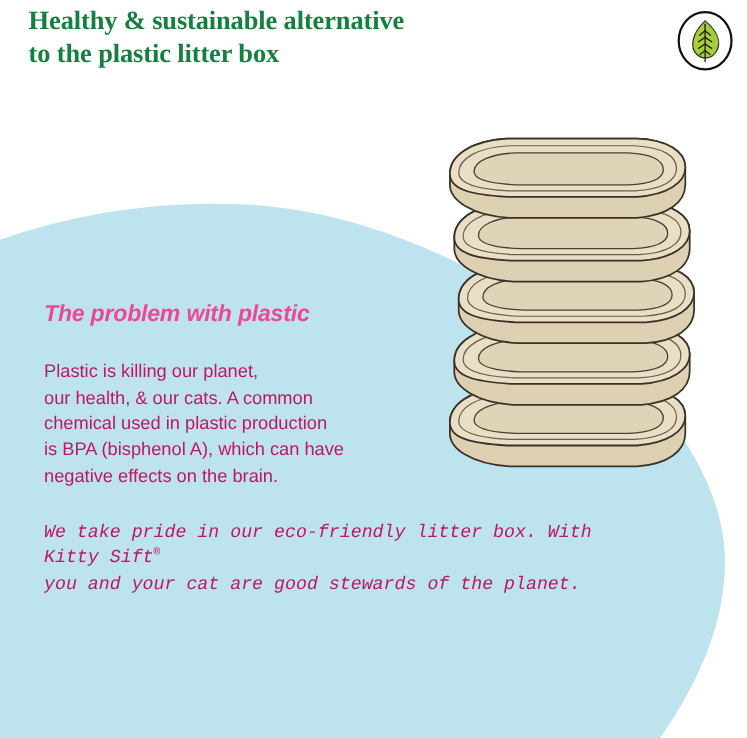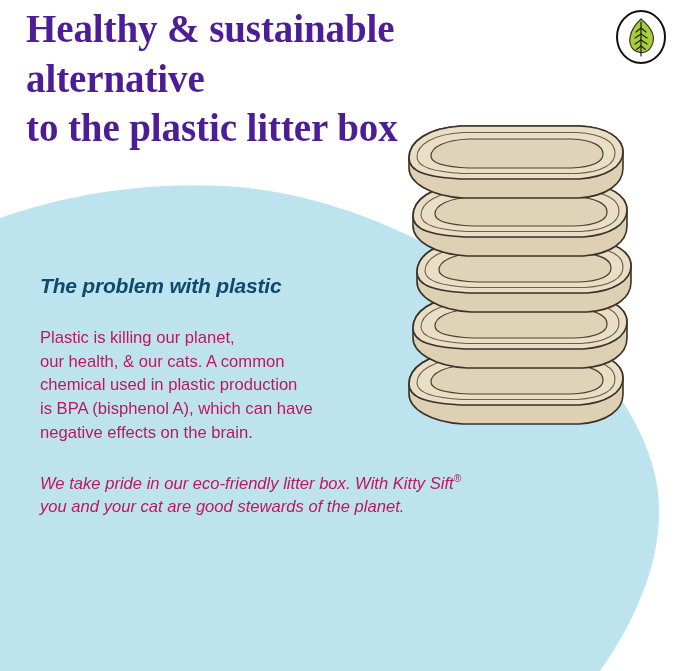--- a/index.html
+++ b/index.html
@@ -32,24 +32,24 @@
     height: 100px;
     z-index: 5;
   }
   #headline {
     position: absolute;
     left: 26px;
     top: 4px;
     width: 540px;
     font-family: "Liberation Serif", serif;
     font-weight: bold;
-    font-size: 39px;
+    font-size: 24px;
     line-height: 1.27;
     letter-spacing: -0.1px;
-    color: #4c1d95;
+    color: #15803d;
     white-space: pre-line;
   }
   #eco-badge {
     position: absolute;
     left: 613px;
     top: 9px;
     width: 56px;
     height: 56px;
   }
 
@@ -70,37 +70,38 @@
     top: 274px;
     width: 560px;
     z-index: 6;
   }
   #section-title {
     font-family: "Liberation Sans", sans-serif;
     font-weight: bold;
     font-style: italic;
     font-size: 21px;
     letter-spacing: -0.2px;
-    color: #0c4a6e;
+    color: #ec4899;
     margin: 0 0 28px 0;
   }
   .para {
     font-family: "Liberation Sans", sans-serif;
     font-size: 16.6px;
     line-height: 1.43;
     color: #be185d;
     margin: 0 0 27px 0;
     white-space: pre-line;
   }
   .para.narrow { width: 345px; }
   .para.wide   { width: 530px; }
   .para.closing {
     font-style: italic;
     margin-bottom: 0;
     width: 530px;
+    font-family: Liberation Mono, monospace;
   }
   .reg {
     font-size: 10px;
     vertical-align: super;
     font-style: italic;
   }
 </style>
 </head>
 <body>
 

